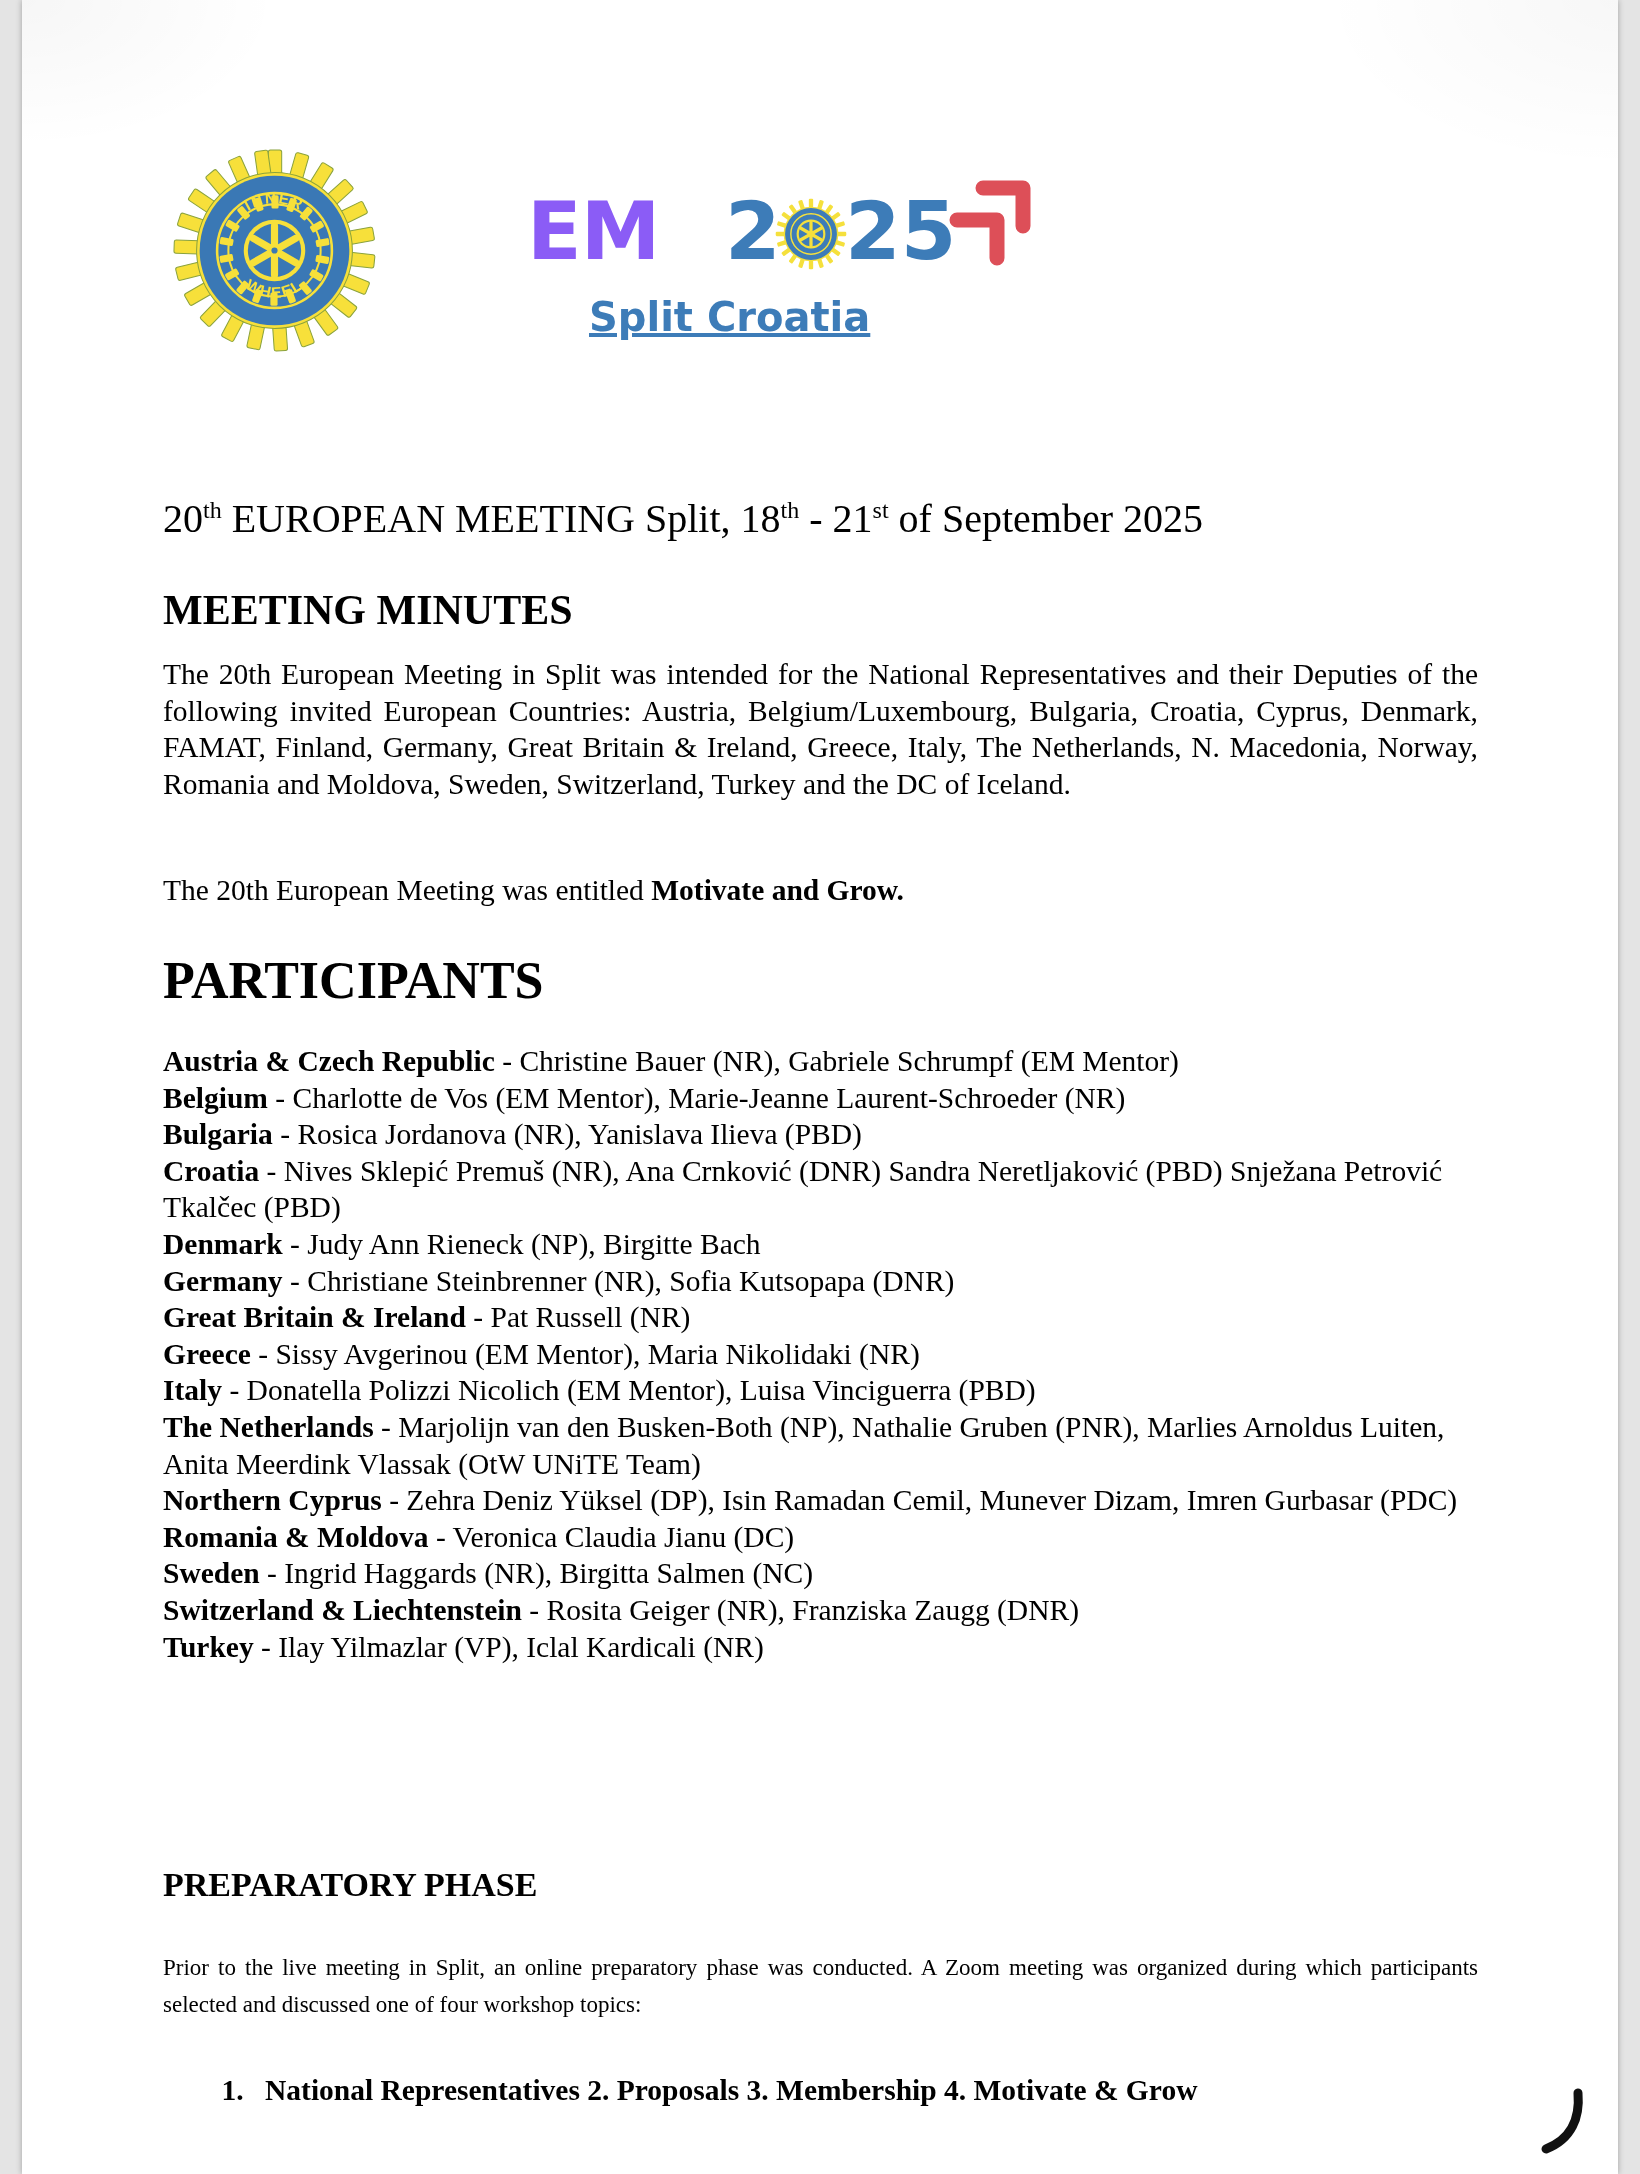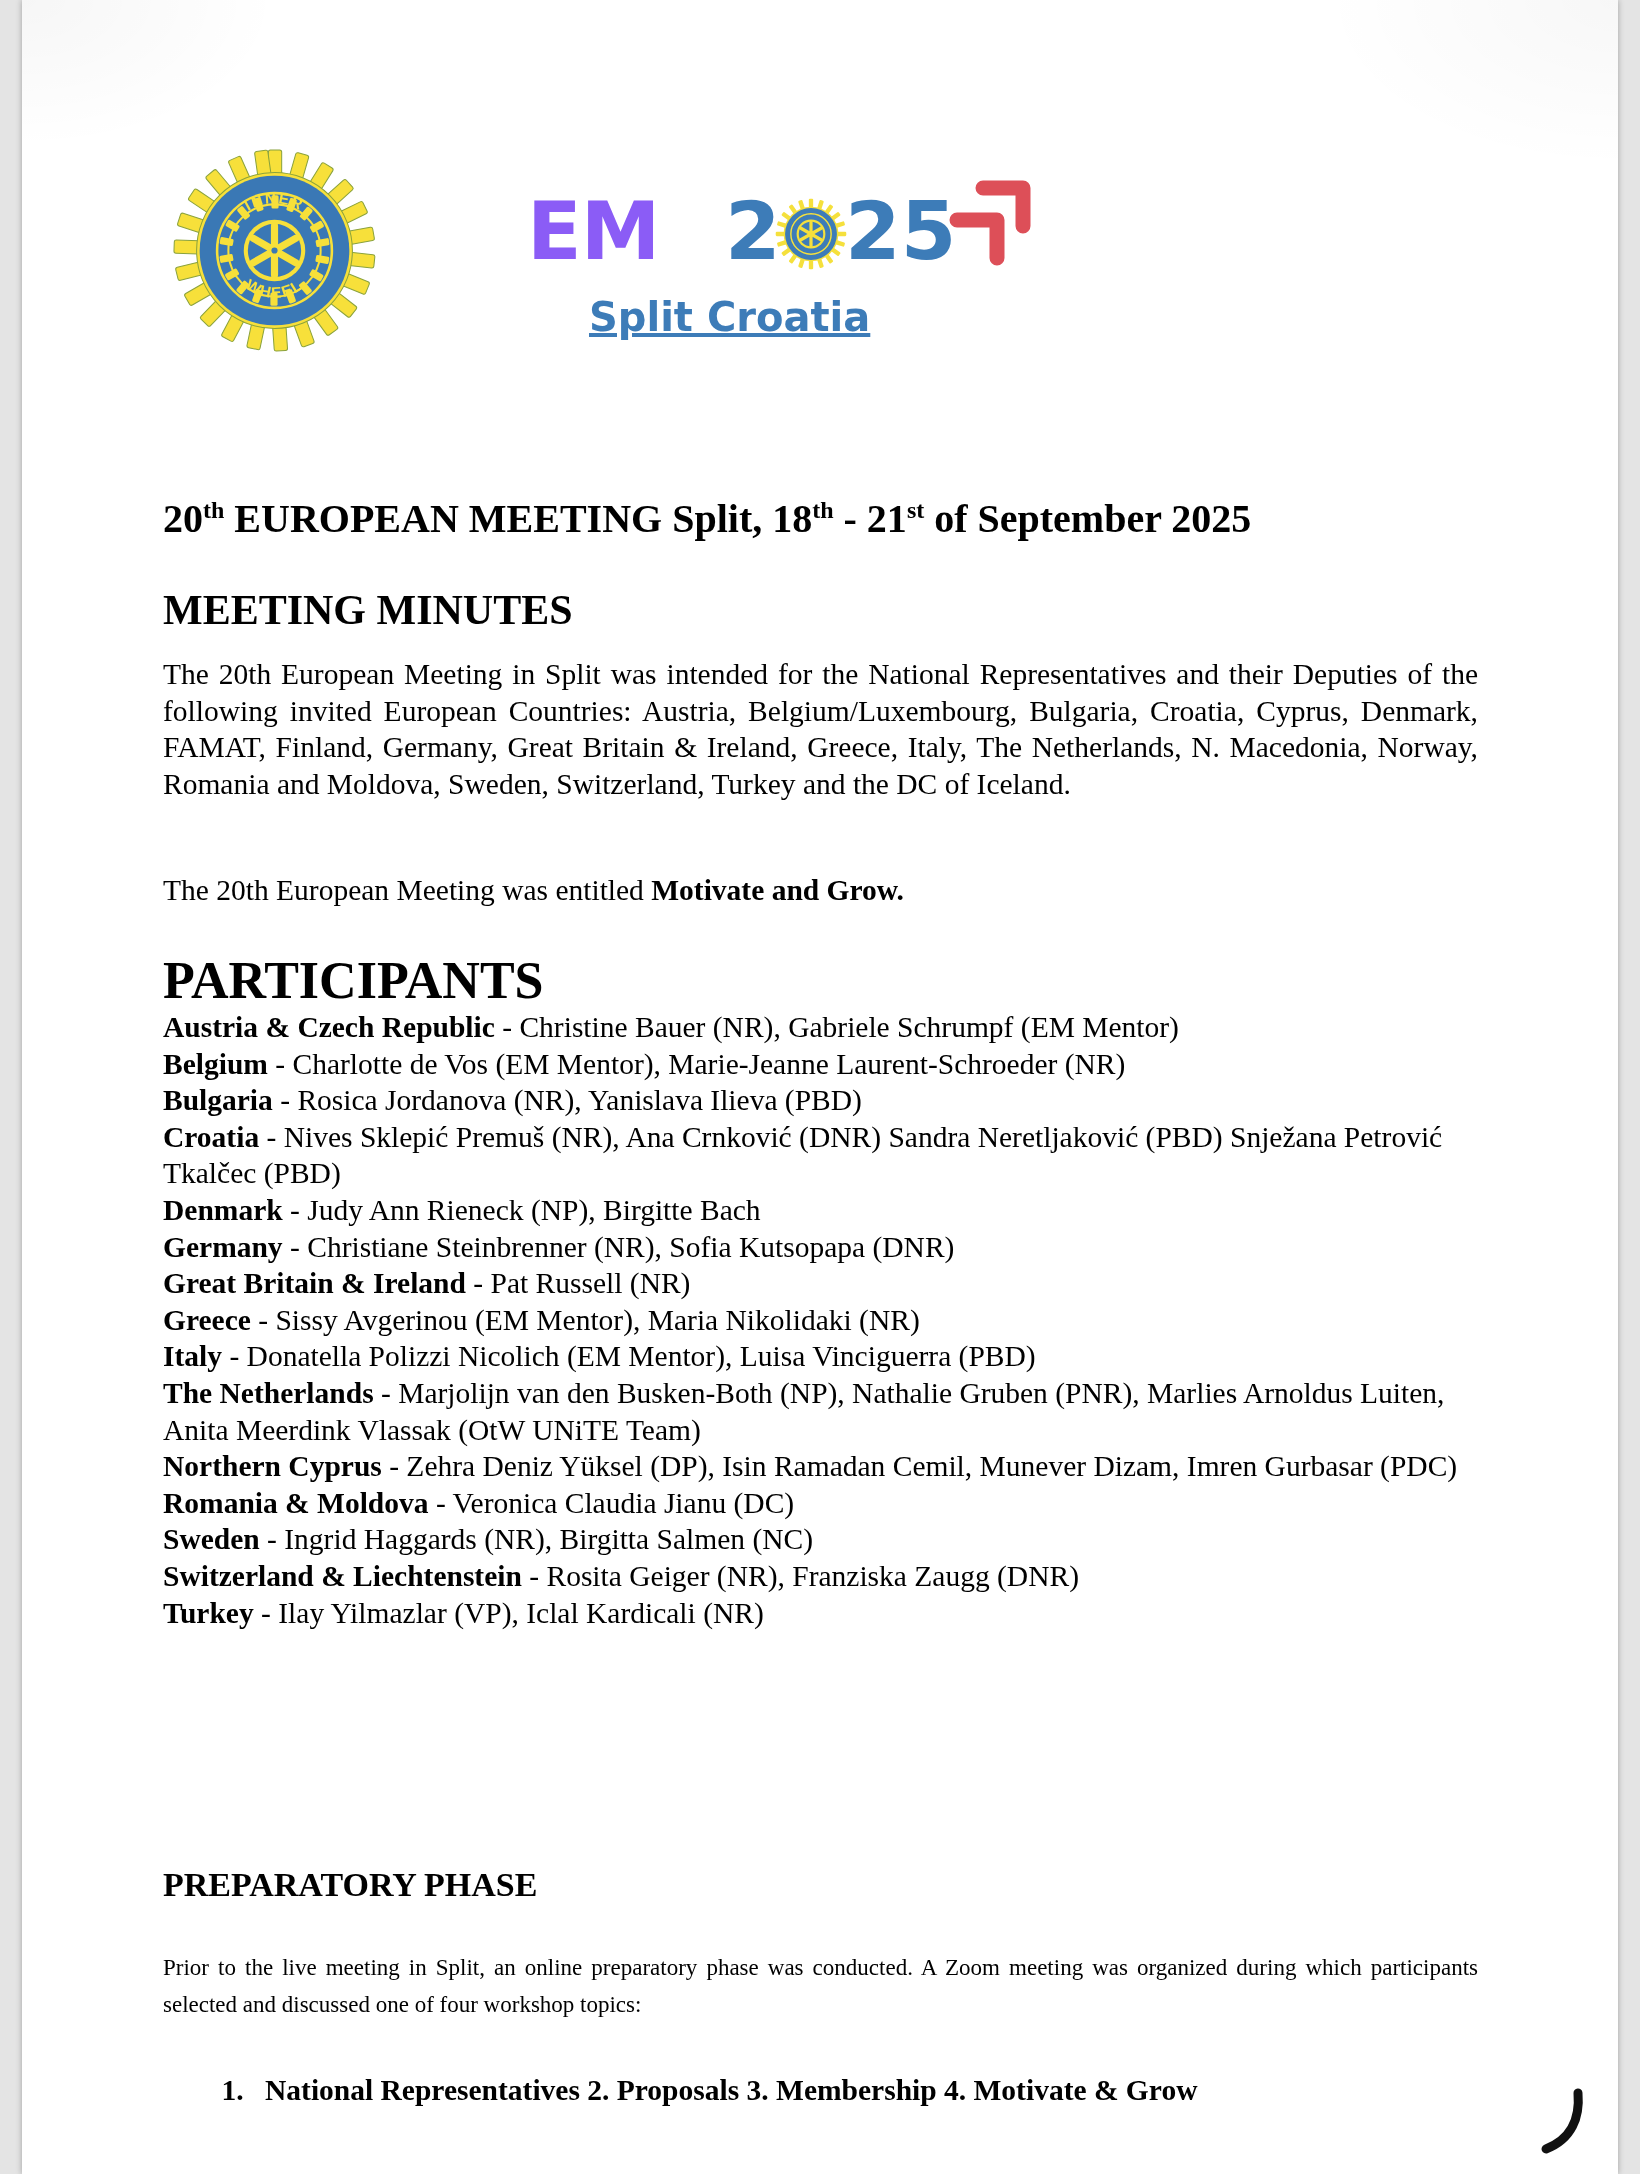--- a/index.html
+++ b/index.html
@@ -141,21 +141,21 @@
     position: absolute;
     left: 141px;
     top: 0;
     width: 1315px;
   }
   h1.doc-title {
     position: absolute;
     top: 495px;
     margin: 0;
     font-size: 40px;
-    font-weight: 700;
+    font-weight: 400;
     line-height: 1.2;
     white-space: nowrap;
   }
   h1.doc-title sup {
     font-size: 0.60em;
     vertical-align: super;
     line-height: 0;
   }
   h2.minutes-heading {
     position: absolute;
@@ -185,21 +185,21 @@
   h2.participants-heading {
     position: absolute;
     top: 950px;
     margin: 0;
     font-size: 52px;
     font-weight: 700;
     line-height: 1.2;
   }
   .participants-list {
     position: absolute;
-    top: 1009px;
+    top: 1043px;
     width: 1330px;
     font-size: 29.5px;
     line-height: 36.6px;
   }
   .participants-list .p-line {
     margin: 0;
     text-indent: 0;
   }
   .participants-list .p-line .country {
     font-weight: 700;

